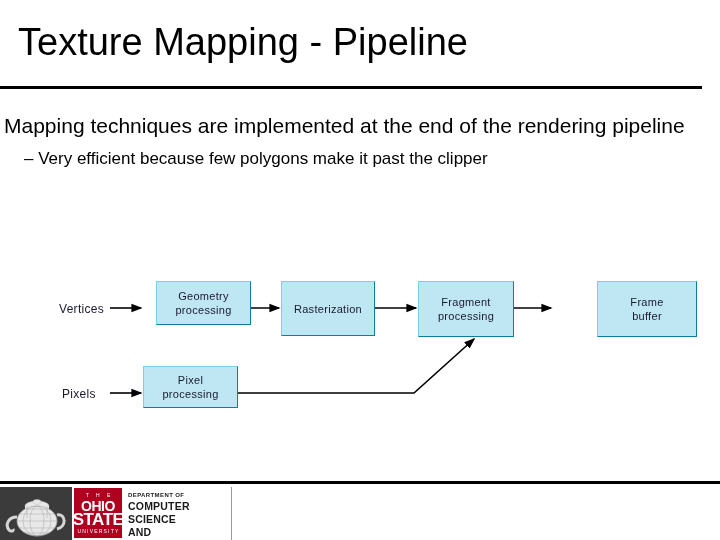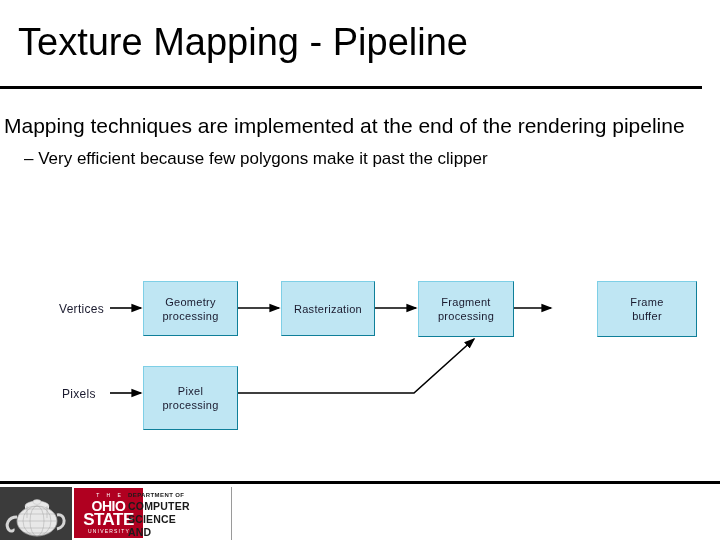--- a/index.html
+++ b/index.html
@@ -136,21 +136,21 @@
     top: 487px;
     width: 72px;
     height: 53px;
     background: #3b3b3b;
     overflow: hidden;
   }
   #osu-logo {
     position: absolute;
     left: 74px;
     top: 488px;
-    width: 69px;
+    width: 48px;
     height: 50px;
     background: #b00020;
     color: #ffffff;
     display: flex;
     flex-direction: column;
     align-items: center;
     justify-content: center;
     overflow: hidden;
   }
   .osu-the {
@@ -226,32 +226,32 @@
     <line x1="514" y1="43" x2="551" y2="43" stroke="#000000" stroke-width="1.6" marker-end="url(#arrowhead)"></line>
 
     <line x1="110" y1="128" x2="141" y2="128" stroke="#000000" stroke-width="1.6" marker-end="url(#arrowhead)"></line>
 
     <polyline points="238,128 414,128 474,74" fill="none" stroke="#000000" stroke-width="1.6" marker-end="url(#arrowhead)"></polyline>
   </svg>
 
   <div class="pipe-label" style="left:59px; top:37px;">Vertices</div>
   <div class="pipe-label" style="left:62px; top:122px;">Pixels</div>
 
-  <div class="pipe-box" style="left:143px; top:16px; width:95px; height:55px; white-space:pre-line;">Geometry
+  <div class="pipe-box" style="left:156px; top:16px; width:95px; height:44px; white-space:pre-line;">Geometry
 processing</div>
 
   <div class="pipe-box" style="left:281px; top:16px; width:94px; height:55px; white-space:pre-line;">Rasterization</div>
 
   <div class="pipe-box" style="left:418px; top:16px; width:96px; height:56px; white-space:pre-line;">Fragment
 processing</div>
 
   <div class="pipe-box" style="left:553px; top:16px; width:100px; height:56px; white-space:pre-line;margin-left:44px;">Frame
 buffer</div>
 
-  <div class="pipe-box" style="left:143px; top:101px; width:95px; height:64px; white-space:pre-line;">Pixel
+  <div class="pipe-box" style="left:143px; top:101px; width:95px; height:42px; white-space:pre-line;">Pixel
 processing</div>
 </div>
 
 <div id="footer-rule"></div>
 <div id="footer-bar"></div>
 
 <div id="teapot-box">
   <svg width="72" height="53" viewBox="0 0 72 53">
     <rect x="0" y="0" width="72" height="53" fill="#3b3b3b"></rect>
     <g stroke="#bdbdbd" stroke-width="0.5" fill="#e8e8e8">

